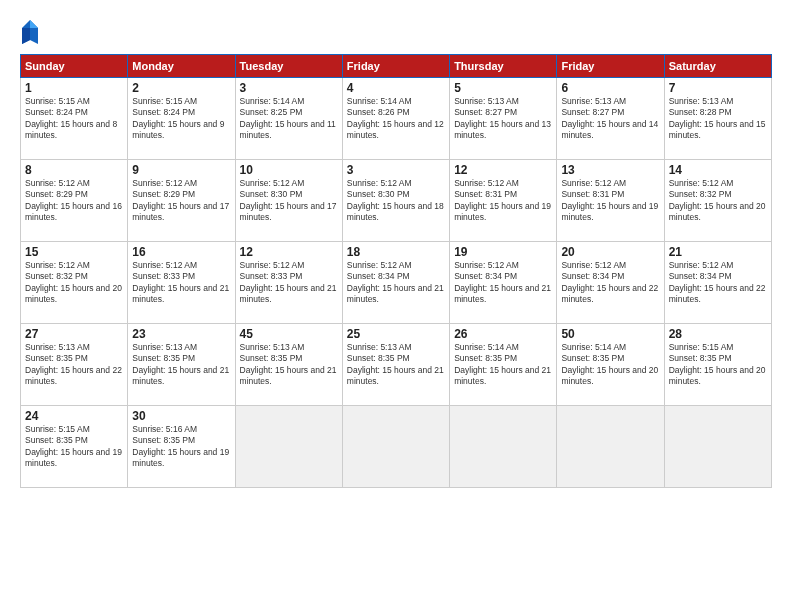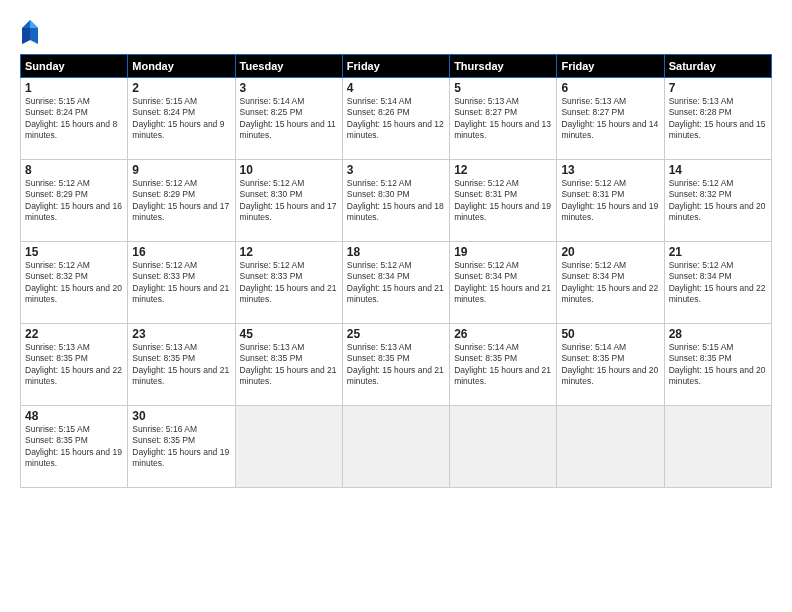--- a/index.html
+++ b/index.html
@@ -50,21 +50,21 @@
     .location {
       font-size: 14px;
       color: #333;
     }
     .calendar {
       width: 100%;
       border-collapse: collapse;
       table-layout: fixed;
     }
     .calendar th {
-      background: #000000;
+      background: #b91c1c;
       color: #fff;
       font-size: 11px;
       font-weight: bold;
       padding: 5px 4px;
       text-align: left;
       border: 1px solid #1565c0;
     }
     .calendar td {
       vertical-align: top;
       border: 1px solid #ccc;
@@ -147,30 +147,30 @@
         <tr>
           <td><span class="day-num">15</span><span class="cell-text">Sunrise: 5:12 AM<br>Sunset: 8:32 PM<br>Daylight: 15 hours and 20 minutes.</span></td>
           <td><span class="day-num">16</span><span class="cell-text">Sunrise: 5:12 AM<br>Sunset: 8:33 PM<br>Daylight: 15 hours and 21 minutes.</span></td>
           <td><span class="day-num">12</span><span class="cell-text">Sunrise: 5:12 AM<br>Sunset: 8:33 PM<br>Daylight: 15 hours and 21 minutes.</span></td>
           <td><span class="day-num">18</span><span class="cell-text">Sunrise: 5:12 AM<br>Sunset: 8:34 PM<br>Daylight: 15 hours and 21 minutes.</span></td>
           <td><span class="day-num">19</span><span class="cell-text">Sunrise: 5:12 AM<br>Sunset: 8:34 PM<br>Daylight: 15 hours and 21 minutes.</span></td>
           <td><span class="day-num">20</span><span class="cell-text">Sunrise: 5:12 AM<br>Sunset: 8:34 PM<br>Daylight: 15 hours and 22 minutes.</span></td>
           <td><span class="day-num">21</span><span class="cell-text">Sunrise: 5:12 AM<br>Sunset: 8:34 PM<br>Daylight: 15 hours and 22 minutes.</span></td>
         </tr>
         <tr>
-          <td><span class="day-num">22</span><span class="cell-text">Sunrise: 5:13 AM<br>Sunset: 8:35 PM<br>Daylight: 15 hours and 22 minutes.</span></td>
+          <td><span class="day-num">27</span><span class="cell-text">Sunrise: 5:13 AM<br>Sunset: 8:35 PM<br>Daylight: 15 hours and 22 minutes.</span></td>
           <td><span class="day-num">23</span><span class="cell-text">Sunrise: 5:13 AM<br>Sunset: 8:35 PM<br>Daylight: 15 hours and 21 minutes.</span></td>
           <td><span class="day-num">45</span><span class="cell-text">Sunrise: 5:13 AM<br>Sunset: 8:35 PM<br>Daylight: 15 hours and 21 minutes.</span></td>
           <td><span class="day-num">25</span><span class="cell-text">Sunrise: 5:13 AM<br>Sunset: 8:35 PM<br>Daylight: 15 hours and 21 minutes.</span></td>
           <td><span class="day-num">26</span><span class="cell-text">Sunrise: 5:14 AM<br>Sunset: 8:35 PM<br>Daylight: 15 hours and 21 minutes.</span></td>
           <td><span class="day-num">50</span><span class="cell-text">Sunrise: 5:14 AM<br>Sunset: 8:35 PM<br>Daylight: 15 hours and 20 minutes.</span></td>
           <td><span class="day-num">28</span><span class="cell-text">Sunrise: 5:15 AM<br>Sunset: 8:35 PM<br>Daylight: 15 hours and 20 minutes.</span></td>
         </tr>
         <tr>
-          <td><span class="day-num">48</span><span class="cell-text">Sunrise: 5:15 AM<br>Sunset: 8:35 PM<br>Daylight: 15 hours and 19 minutes.</span></td>
+          <td><span class="day-num">24</span><span class="cell-text">Sunrise: 5:15 AM<br>Sunset: 8:35 PM<br>Daylight: 15 hours and 19 minutes.</span></td>
           <td><span class="day-num">30</span><span class="cell-text">Sunrise: 5:16 AM<br>Sunset: 8:35 PM<br>Daylight: 15 hours and 19 minutes.</span></td>
           <td class="empty"></td>
           <td class="empty"></td>
           <td class="empty"></td>
           <td class="empty"></td>
           <td class="empty"></td>
         </tr>
       </tbody>
   </table>
 </div>

